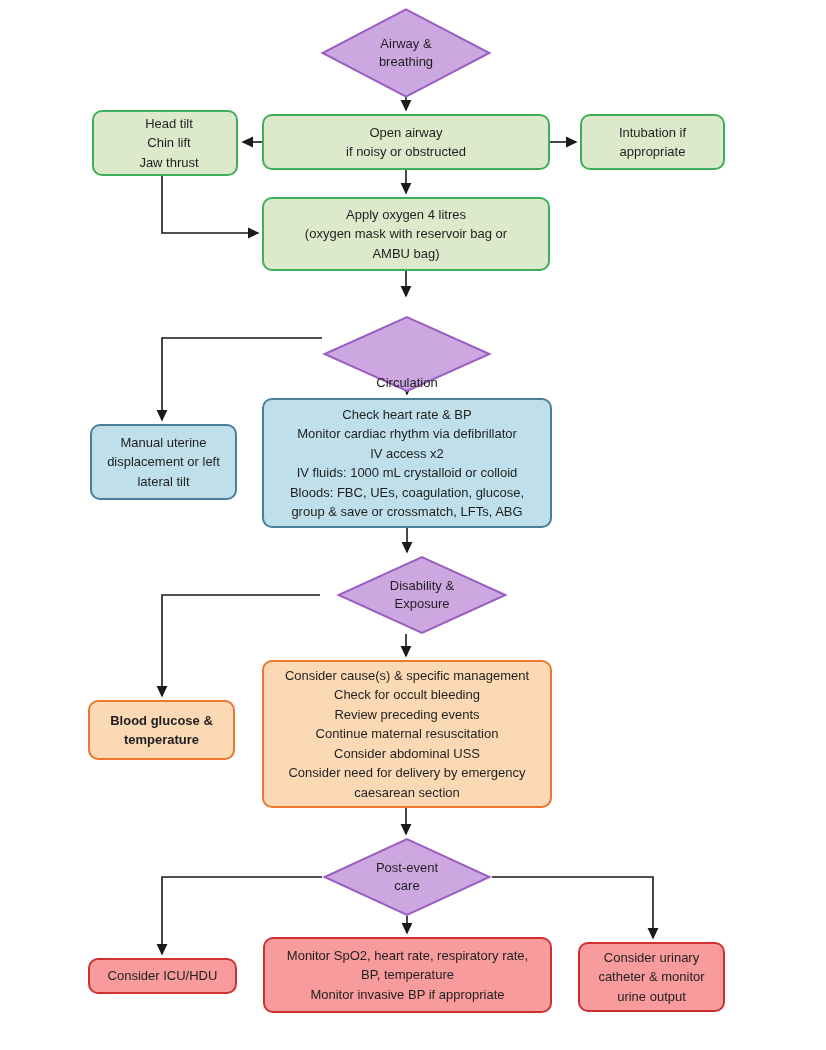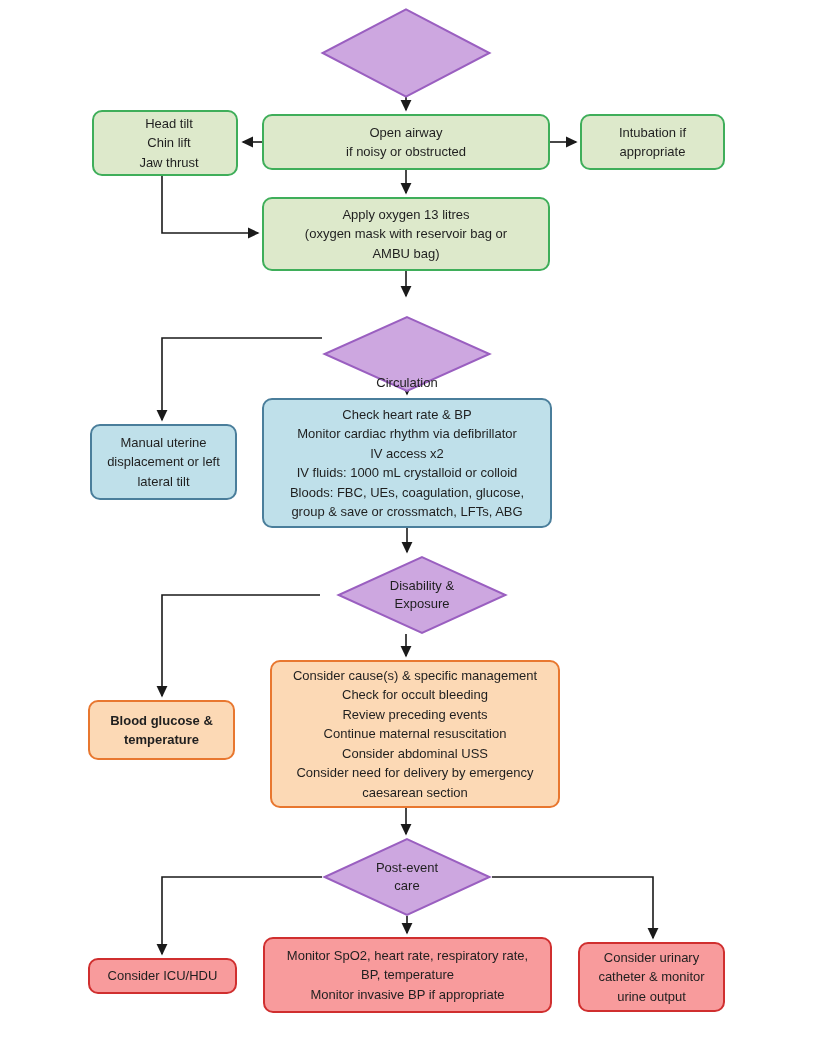--- a/index.html
+++ b/index.html
@@ -80,40 +80,42 @@
     <polyline points="406,808 406,834" marker-end="url(#arr)"></polyline>
     <polyline points="322,877 162,877 162,954" marker-end="url(#arr)"></polyline>
     <polyline points="407,916 407,933" marker-end="url(#arr)"></polyline>
     <polyline points="492,877 653,877 653,938" marker-end="url(#arr)"></polyline>
   </svg>
 
   <div class="node diamond" style="left:320px; top:8px; width:172px; height:90px;">
     <svg class="dshape" viewBox="0 0 100 100" preserveAspectRatio="none">
       <polygon points="50,1.5 98.5,50 50,98.5 1.5,50" vector-effect="non-scaling-stroke" stroke-width="2" fill="#CDA7E0" stroke="#9A5FC0"></polygon>
     </svg>
+    <div class="label">Airway &amp;
+breathing</div>
   </div>
 
   <div class="node box" style="left: 92px; top: 110px; width: 146px; height: 66px; background-color: rgb(221, 233, 203); border-color: rgb(63, 174, 90); padding-left: 8px;">
     <div class="label">Head tilt
 Chin lift
 Jaw thrust</div>
   </div>
 
   <div class="node box" style="left: 262px; top: 114px; width: 288px; height: 56px; background-color: rgb(221, 233, 203); border-color: rgb(63, 174, 90);">
     <div class="label">Open airway
 if noisy or obstructed</div>
   </div>
 
   <div class="node box" style="left: 580px; top: 114px; width: 145px; height: 56px; background-color: rgb(221, 233, 203); border-color: rgb(63, 174, 90);">
     <div class="label">Intubation if
 appropriate</div>
   </div>
 
   <div class="node box" style="left: 262px; top: 197px; width: 288px; height: 74px; background-color: rgb(221, 233, 203); border-color: rgb(63, 174, 90);">
-    <div class="label">Apply oxygen 13 litres
+    <div class="label">Apply oxygen 4 litres
 (oxygen mask with reservoir bag or
 AMBU bag)</div>
   </div>
 
   <div class="node diamond" style="left:322px; top:316px; width:170px; height:76px;align-items:flex-end;">
     <svg class="dshape" viewBox="0 0 100 100" preserveAspectRatio="none">
       <polygon points="50,1.5 98.5,50 50,98.5 1.5,50" vector-effect="non-scaling-stroke" stroke-width="2" fill="#CDA7E0" stroke="#9A5FC0"></polygon>
     </svg>
     <div class="label">Circulation</div>
   </div>
@@ -139,21 +141,21 @@
     </svg>
     <div class="label">Disability &amp;
 Exposure</div>
   </div>
 
   <div class="node box" style="left: 88px; top: 700px; width: 147px; height: 60px; background-color: rgb(252, 217, 181); border-color: rgb(232, 119, 47); font-weight: bold;">
     <div class="label">Blood glucose &amp;
 temperature</div>
   </div>
 
-  <div class="node box" style="left: 270px; top: 660px; width: 290px; height: 148px; background-color: rgb(252, 217, 181); border-color: rgb(232, 119, 47); border-radius: 10px;">
+  <div class="node box" style="left: 262px; top: 660px; width: 290px; height: 148px; background-color: rgb(252, 217, 181); border-color: rgb(232, 119, 47); border-radius: 10px;">
     <div class="label">Consider cause(s) &amp; specific management
 Check for occult bleeding
 Review preceding events
 Continue maternal resuscitation
 Consider abdominal USS
 Consider need for delivery by emergency
 caesarean section</div>
   </div>
 
   <div class="node box" style="left: 88px; top: 958px; width: 149px; height: 36px; background-color: rgb(248, 155, 156); border-color: rgb(208, 47, 47);">

